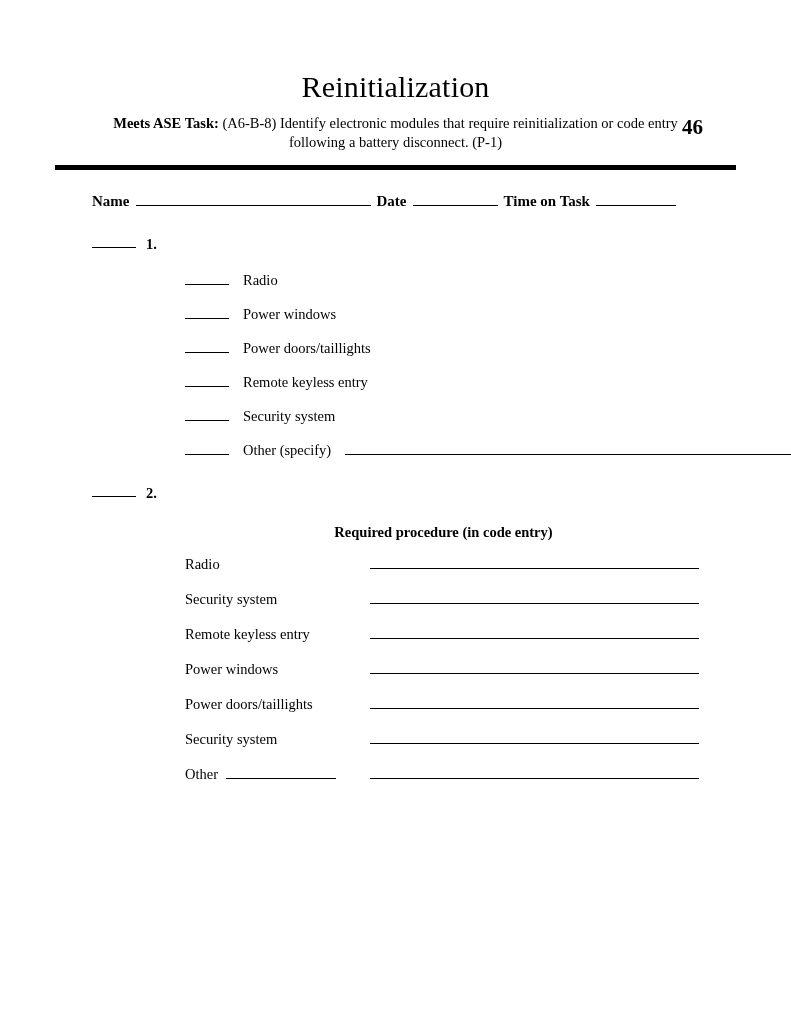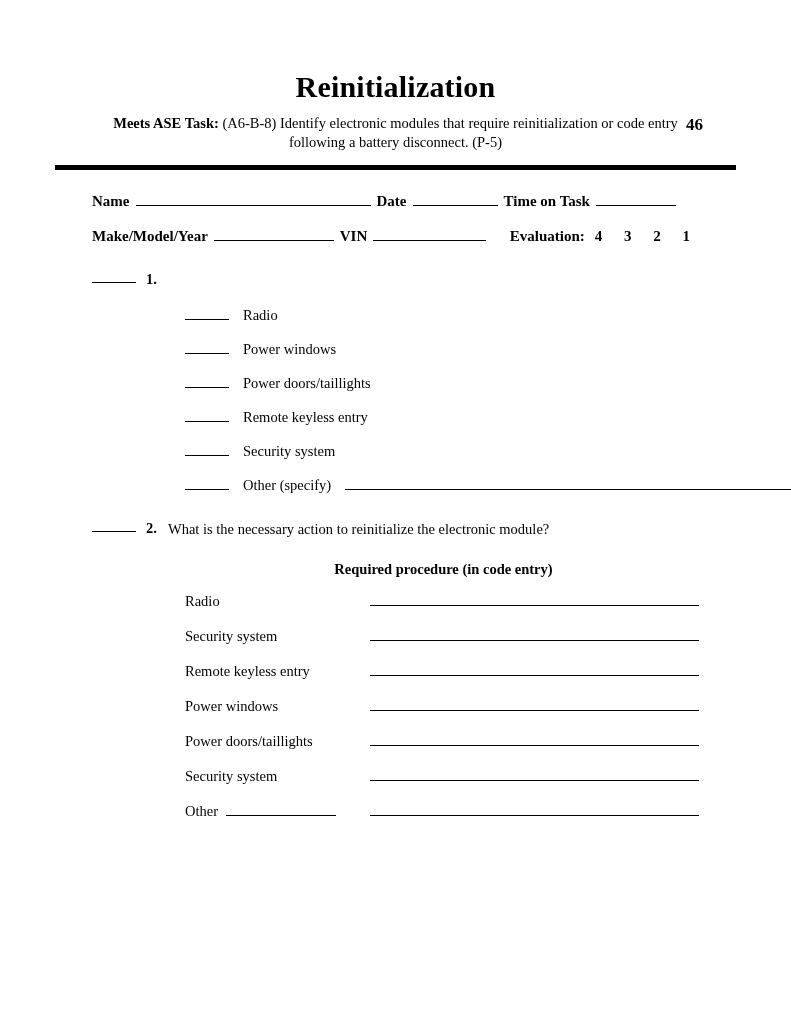--- a/index.html
+++ b/index.html
@@ -20,26 +20,26 @@
     height: 1024px;
     box-sizing: border-box;
     padding: 0;
   }
   .page-number {
     position: absolute;
     top: 45px;
     right: 88px;
     font-family: "Liberation Serif", serif;
     font-weight: bold;
-    font-size: 17px;
+    font-size: 21px;
   }
   .title {
     text-align: center;
     font-size: 30px;
-    font-weight: bold;
+    font-weight: normal;
     margin: 70px 0 0 0;
     letter-spacing: 0.2px;
   }
   .task-block {
     margin: 10px auto 0 auto;
     width: 600px;
     text-align: center;
     font-size: 14.5px;
     line-height: 1.28;
   }
@@ -185,42 +185,34 @@
 <body>
 
 <div class="page">
 
   <div class="page-number">46</div>
 
   <div class="title">Reinitialization</div>
 
   <div class="task-block">
     <span class="task-label">Meets ASE Task:</span>
-    <span>(A6-B-8)  Identify electronic modules that require reinitialization or code entry following a battery disconnect.  (P-5)</span>
+    <span>(A6-B-8)  Identify electronic modules that require reinitialization or code entry following a battery disconnect.  (P-1)</span>
   </div>
 
   <hr class="rule">
 
   <div class="fields">
     <div class="field-row">
       <span class="fld-label">Name</span>
       <span class="blank" style="width:235px"></span>
       <span class="fld-label">Date</span>
       <span class="blank" style="width:85px"></span>
       <span class="fld-label">Time on Task</span>
       <span class="blank" style="width:80px"></span>
     </div>
-    <div class="field-row">
-      <span class="fld-label">Make/Model/Year</span>
-      <span class="blank" style="width:128px"></span>
-      <span class="fld-label">VIN</span>
-      <span class="blank" style="width:120px"></span>
-      <span class="fld-label" style="margin-left:18px">Evaluation:</span>
-      <span class="eval-nums">4  3  2  1</span>
-    </div>
   </div>
 
   <div class="question">
     <span class="q-blank"></span>
     <span class="q-num">1.</span>
   </div>
 
   <div class="checklist">
     <div class="check-row">
       <span class="check-blank"></span>
@@ -245,21 +237,20 @@
     <div class="other-row">
       <span class="check-blank"></span>
       <span class="check-label">Other (specify)</span>
       <span class="other-line"></span>
     </div>
   </div>
 
   <div class="question">
     <span class="q-blank"></span>
     <span class="q-num">2.</span>
-    <span class="q-text">What is the necessary action to reinitialize the electronic module?</span>
   </div>
 
   <div class="subhead">Required procedure (in code entry)</div>
 
   <div class="proc-table">
     <div class="proc-row">
       <span class="proc-name">Radio</span>
       <span class="proc-line"></span>
     </div>
     <div class="proc-row">

